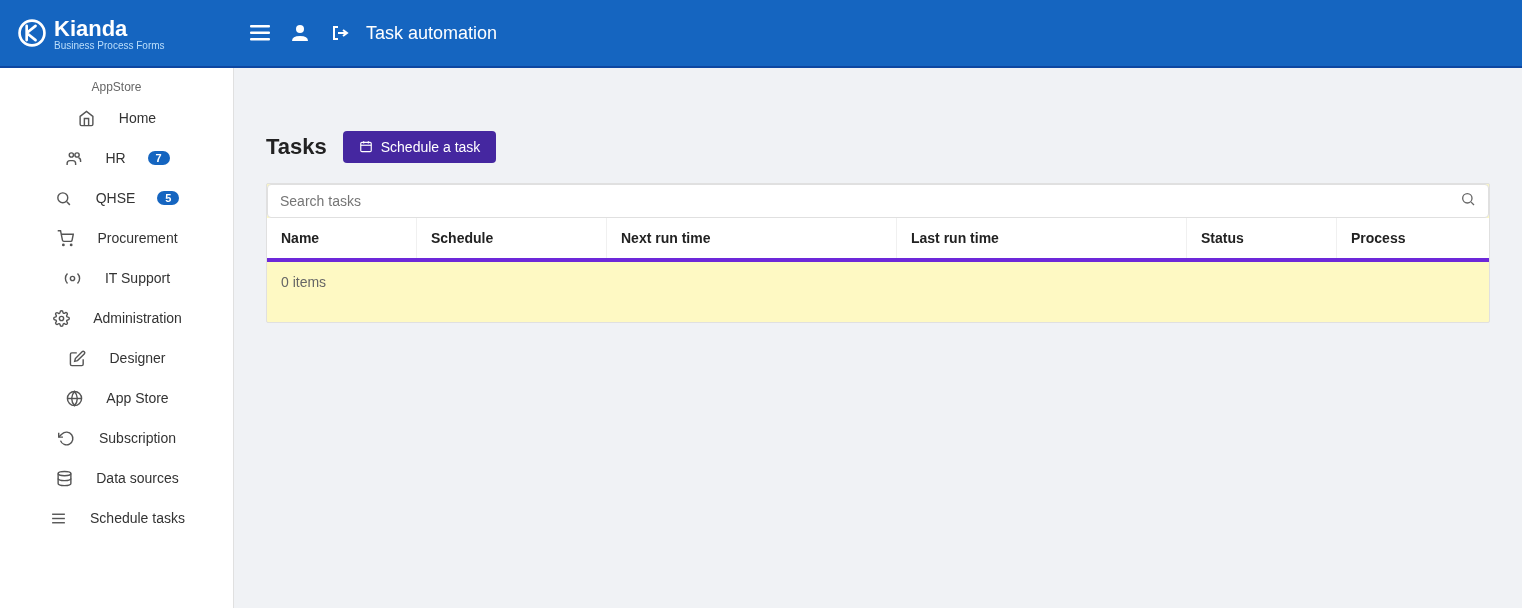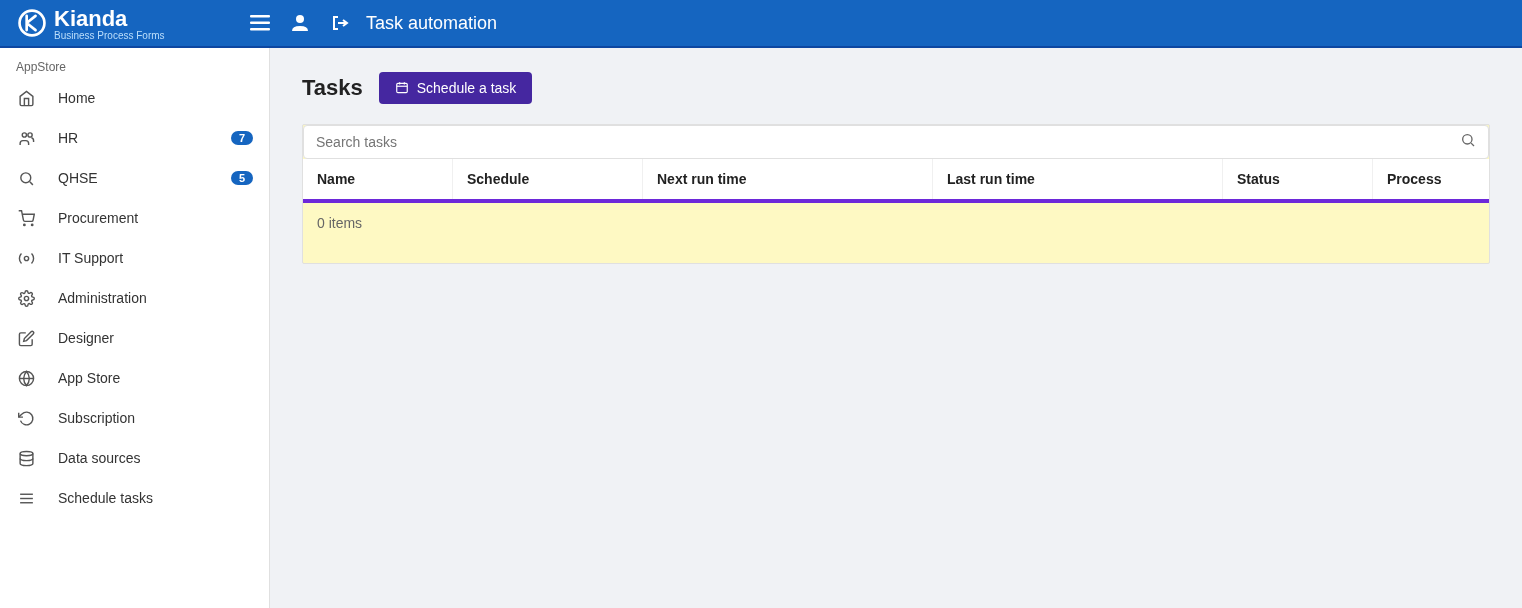--- a/index.html
+++ b/index.html
@@ -5,21 +5,21 @@
     * { box-sizing: border-box; margin: 0; padding: 0; }
     body { font-family: 'Segoe UI', Arial, sans-serif; font-size: 14px; background: #f0f2f5; display: flex; flex-direction: column; height: 608px; overflow: hidden; }
 
     
     .header {
       background: #1565c0;
       color: white;
       display: flex;
       align-items: center;
       padding: 0 16px;
-      height: 48px;
+      height: 68px;
       flex-shrink: 0;
       border-bottom: 2px solid #0d47a1;
     }
     .logo-area {
       display: flex;
       align-items: center;
       margin-right: 24px;
       min-width: 210px;
     }
     .logo-img {
@@ -66,27 +66,28 @@
 
     
     .main-layout {
       display: flex;
       flex: 1;
       overflow: hidden;
     }
 
     
     .sidebar {
-      width: 270px;
+      width: 234px;
       background: white;
       border-right: 1px solid #e0e0e0;
       display: flex;
       flex-direction: column;
       overflow-y: auto;
       flex-shrink: 0;
+      align-items: center;
     }
     .sidebar-section-label {
       font-size: 12px;
       color: #666;
       padding: 12px 16px 4px 16px;
       font-weight: 500;
     }
     .sidebar-item {
       display: flex;
       align-items: center;
@@ -120,20 +121,21 @@
       font-size: 16px;
       flex-shrink: 0;
     }
 
     
     .content {
       flex: 1;
       padding: 24px 32px;
       overflow-y: auto;
       background: #f0f2f5;
+      margin-top: 39px;
     }
 
     .page-header {
       display: flex;
       align-items: center;
       gap: 16px;
       margin-bottom: 20px;
     }
     .page-title {
       font-size: 22px;

